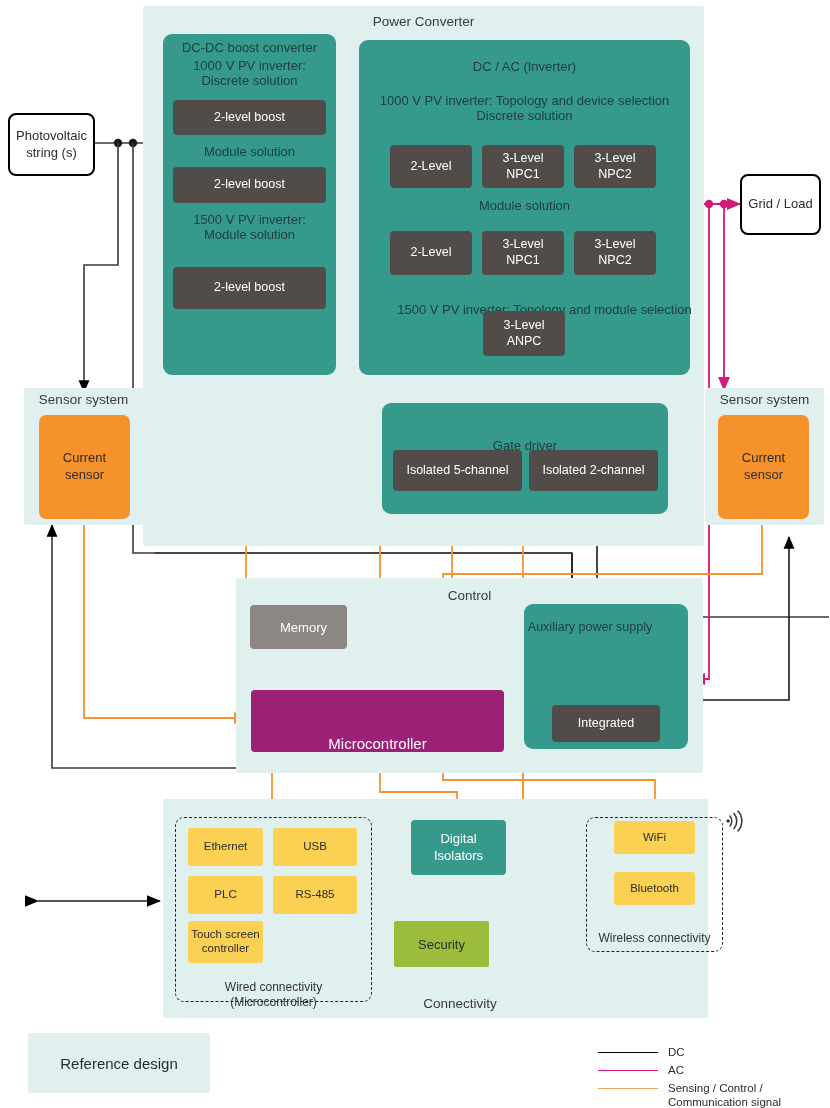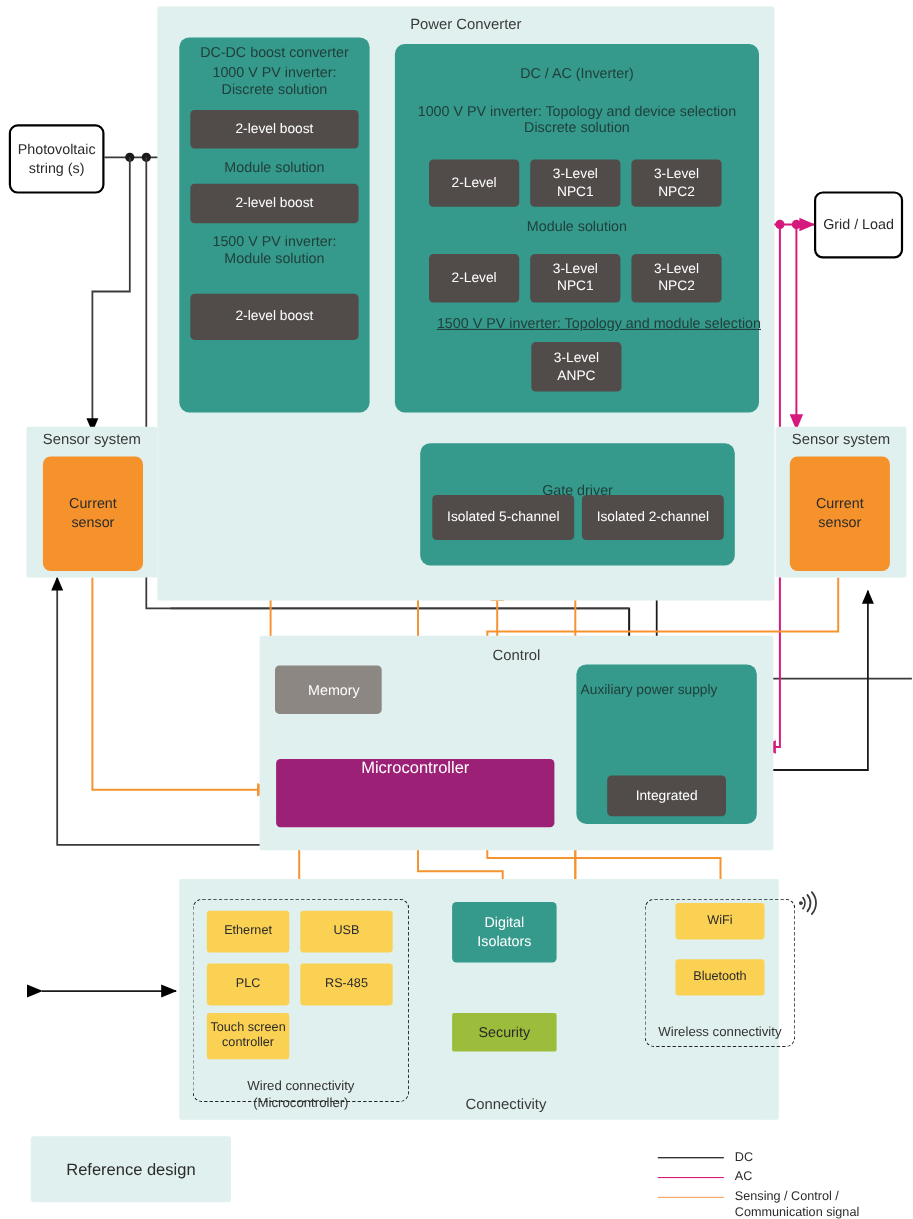--- a/index.html
+++ b/index.html
@@ -70,21 +70,21 @@
     line-height:1.3;
   }
 
   
   .magenta{
     background:#9c2176;
     border-radius:4px;
     color:#ffffff;
     font-size:15px;
     display:flex;
-    align-items:flex-start;
+    align-items:flex-end;
     justify-content:center;
     text-align:center;
   }
 
   
   .grey{
     background:#8d8784;
     border-radius:4px;
     color:#ffffff;
     font-size:13px;
@@ -343,21 +343,21 @@
     <span style="white-space:pre-line;">2-Level</span>
   </div>
   <div class="abs dark" style="left:482px;top:231px;width:82px;height:44px;">
     <span style="white-space:pre-line;">3-Level
 NPC1</span>
   </div>
   <div class="abs dark" style="left:574px;top:231px;width:82px;height:44px;">
     <span style="white-space:pre-line;">3-Level
 NPC2</span>
   </div>
-  <div class="teal-label" style="left:359px;top:286px;width:371px;text-decoration:underline;">1500 V PV inverter: Topology and module selection</div>
+  <div class="teal-label" style="left:359px;top:302px;width:371px;">1500 V PV inverter: Topology and module selection</div>
 
   <div class="abs dark" style="left:483px;top:311px;width:82px;height:45px;">
     <span style="white-space:pre-line;">3-Level
 ANPC</span>
   </div>
 
   <div class="abs teal" style="left:382px;top:403px;width:286px;height:111px;">
   </div>
   <div class="teal-label" style="left:382px;top:438px;width:286px;">Gate driver</div>
   <div class="abs dark" style="left:393px;top:450px;width:129px;height:41px;">
@@ -421,21 +421,21 @@
   </div>
   <div class="abs yellow" style="left:188px;top:921px;width:75px;height:42px;">
     <span style="white-space:pre-line;">Touch screen
 controller</span>
   </div>
 
   <div class="abs tealsm" style="left:411px;top:820px;width:95px;height:55px;">
     <span style="white-space:pre-line;">Digital
 Isolators</span>
   </div>
-  <div class="abs green" style="left:411px;top:921px;width:95px;height:35px;">
+  <div class="abs green" style="left:394px;top:921px;width:95px;height:46px;">
     <span>Security</span>
   </div>
 
   <div class="abs dashed" style="left:586px;top:817px;width:137px;height:135px;">
   </div>
   <div class="dashed-label" style="left:586px;top:931px;width:137px;">Wireless connectivity</div>
   <div class="abs yellow" style="left:614px;top:821px;width:81px;height:33px;">
     <span>WiFi</span>
   </div>
   <div class="abs yellow" style="left:614px;top:872px;width:81px;height:33px;">

